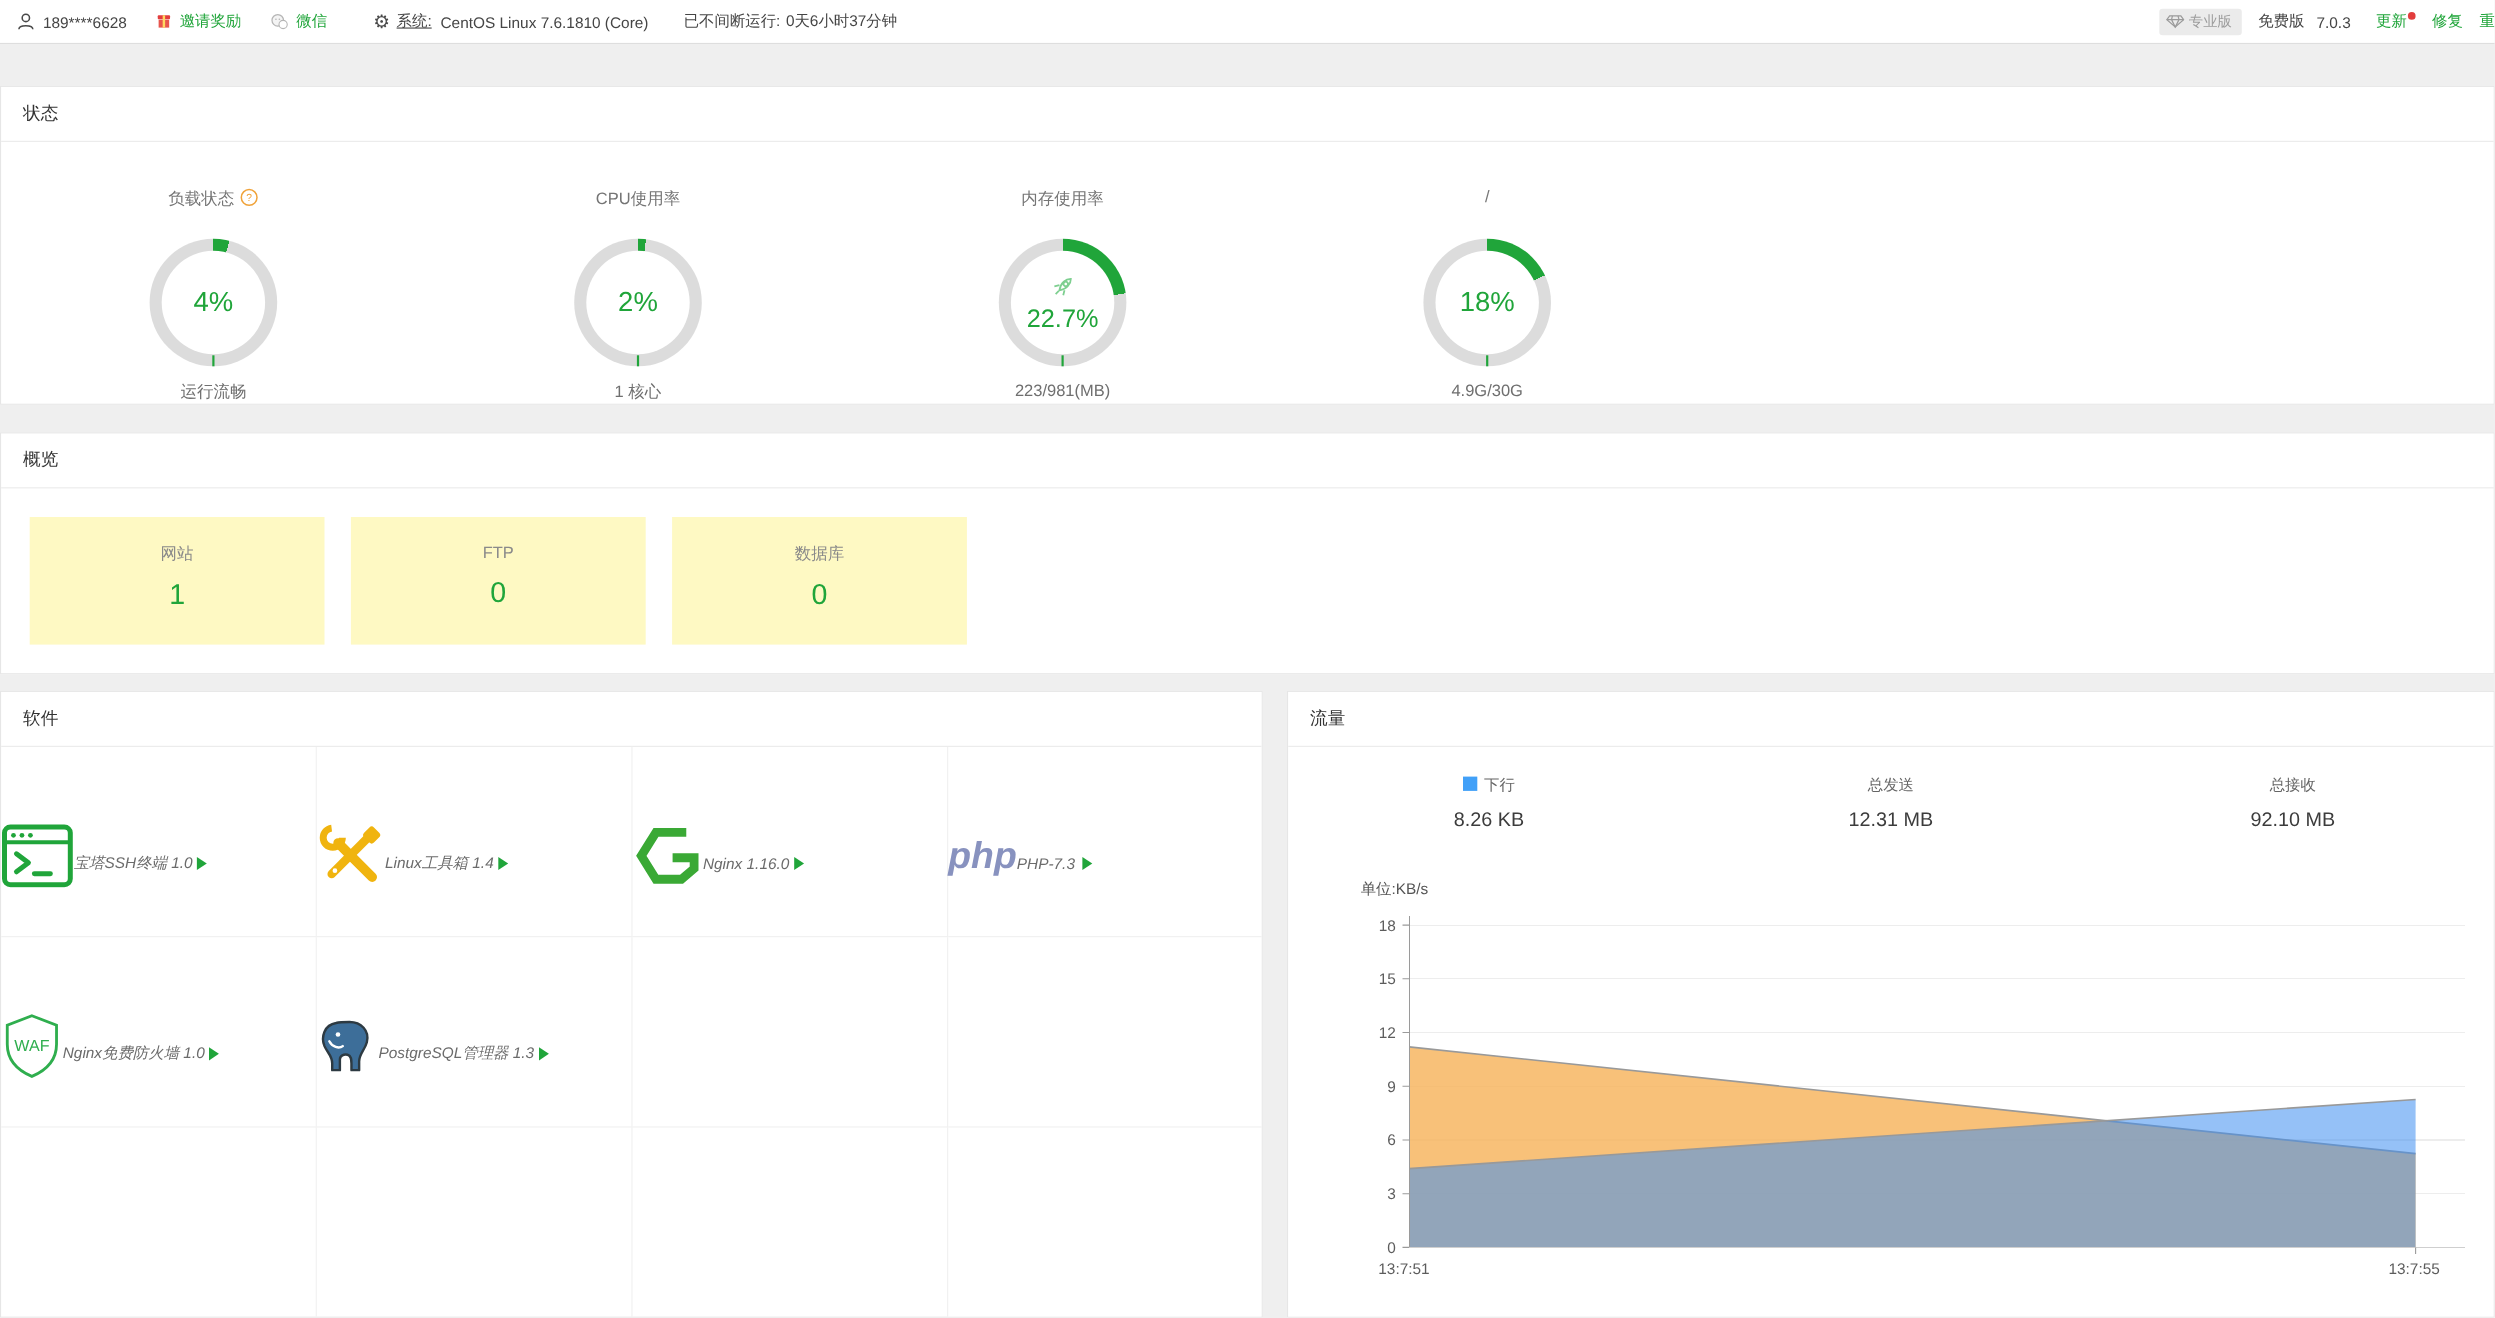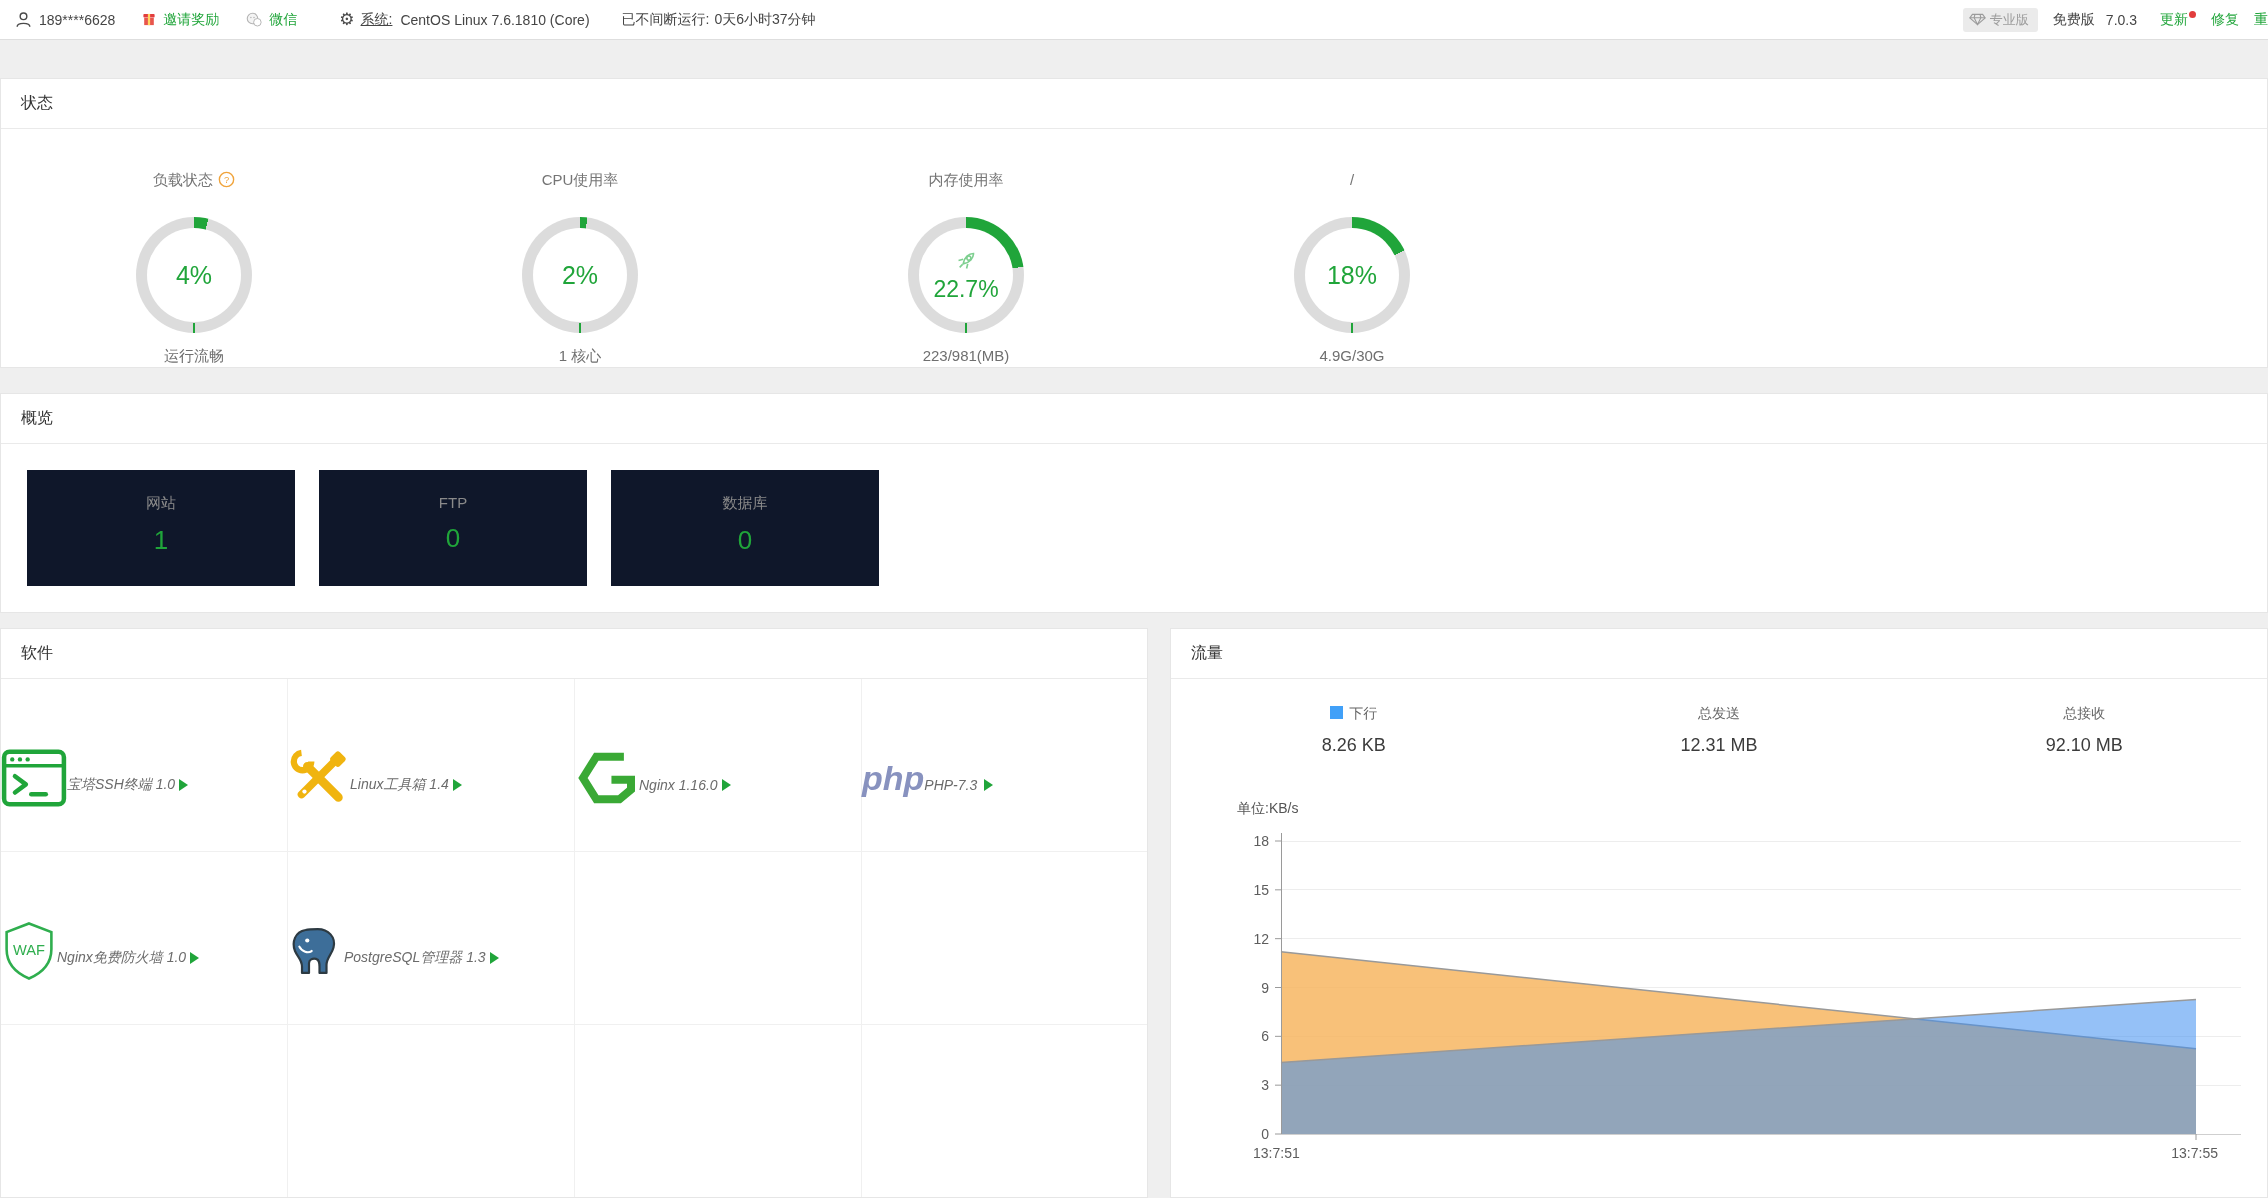--- a/index.html
+++ b/index.html
@@ -37,21 +37,21 @@
   .ring { width:116px; height:116px; border-radius:50%; position:relative; background:#dcdcdc; }
   .ring-inner { position:absolute; inset:11px; border-radius:50%; background:#fff;
     display:flex; flex-direction:column; align-items:center; justify-content:center; }
   .ring-tick { position:absolute; bottom:0; left:50%; transform:translateX(-50%);
     width:2px; height:10px; background:#20a53a; }
   .gauge-value { color:#20a53a; font-size:25px; }
   .gauge-sub { margin-top:14px; color:#6f6f6f; font-size:15px; }
 
   
   .overview-body { padding:26px 0 0 26px; display:flex; }
-  .ov-card { width:268px; height:116px; background:#0f172a; margin-right:24px;
+  .ov-card { width:268px; height:116px; background:#fef9c3; margin-right:24px;
     text-align:center; cursor:pointer; }
   .ov-label { margin-top:24px; color:#8a8a8a; font-size:15px; }
   .ov-value { margin-top:12px; color:#20a53a; font-size:26px; }
 
   
   .sw-grid { display:grid; grid-template-columns:repeat(4,287px); grid-auto-rows:173px; }
   .sw-cell { border-right:1px solid #f0f0f0; border-bottom:1px solid #f0f0f0;
     display:flex; flex-direction:row; align-items:center; padding-top:26px; cursor:pointer; }
   .sw-cell:nth-child(4n) { border-right:none; }
   .sw-icon { height:72px; display:flex; align-items:center; justify-content:center; }

